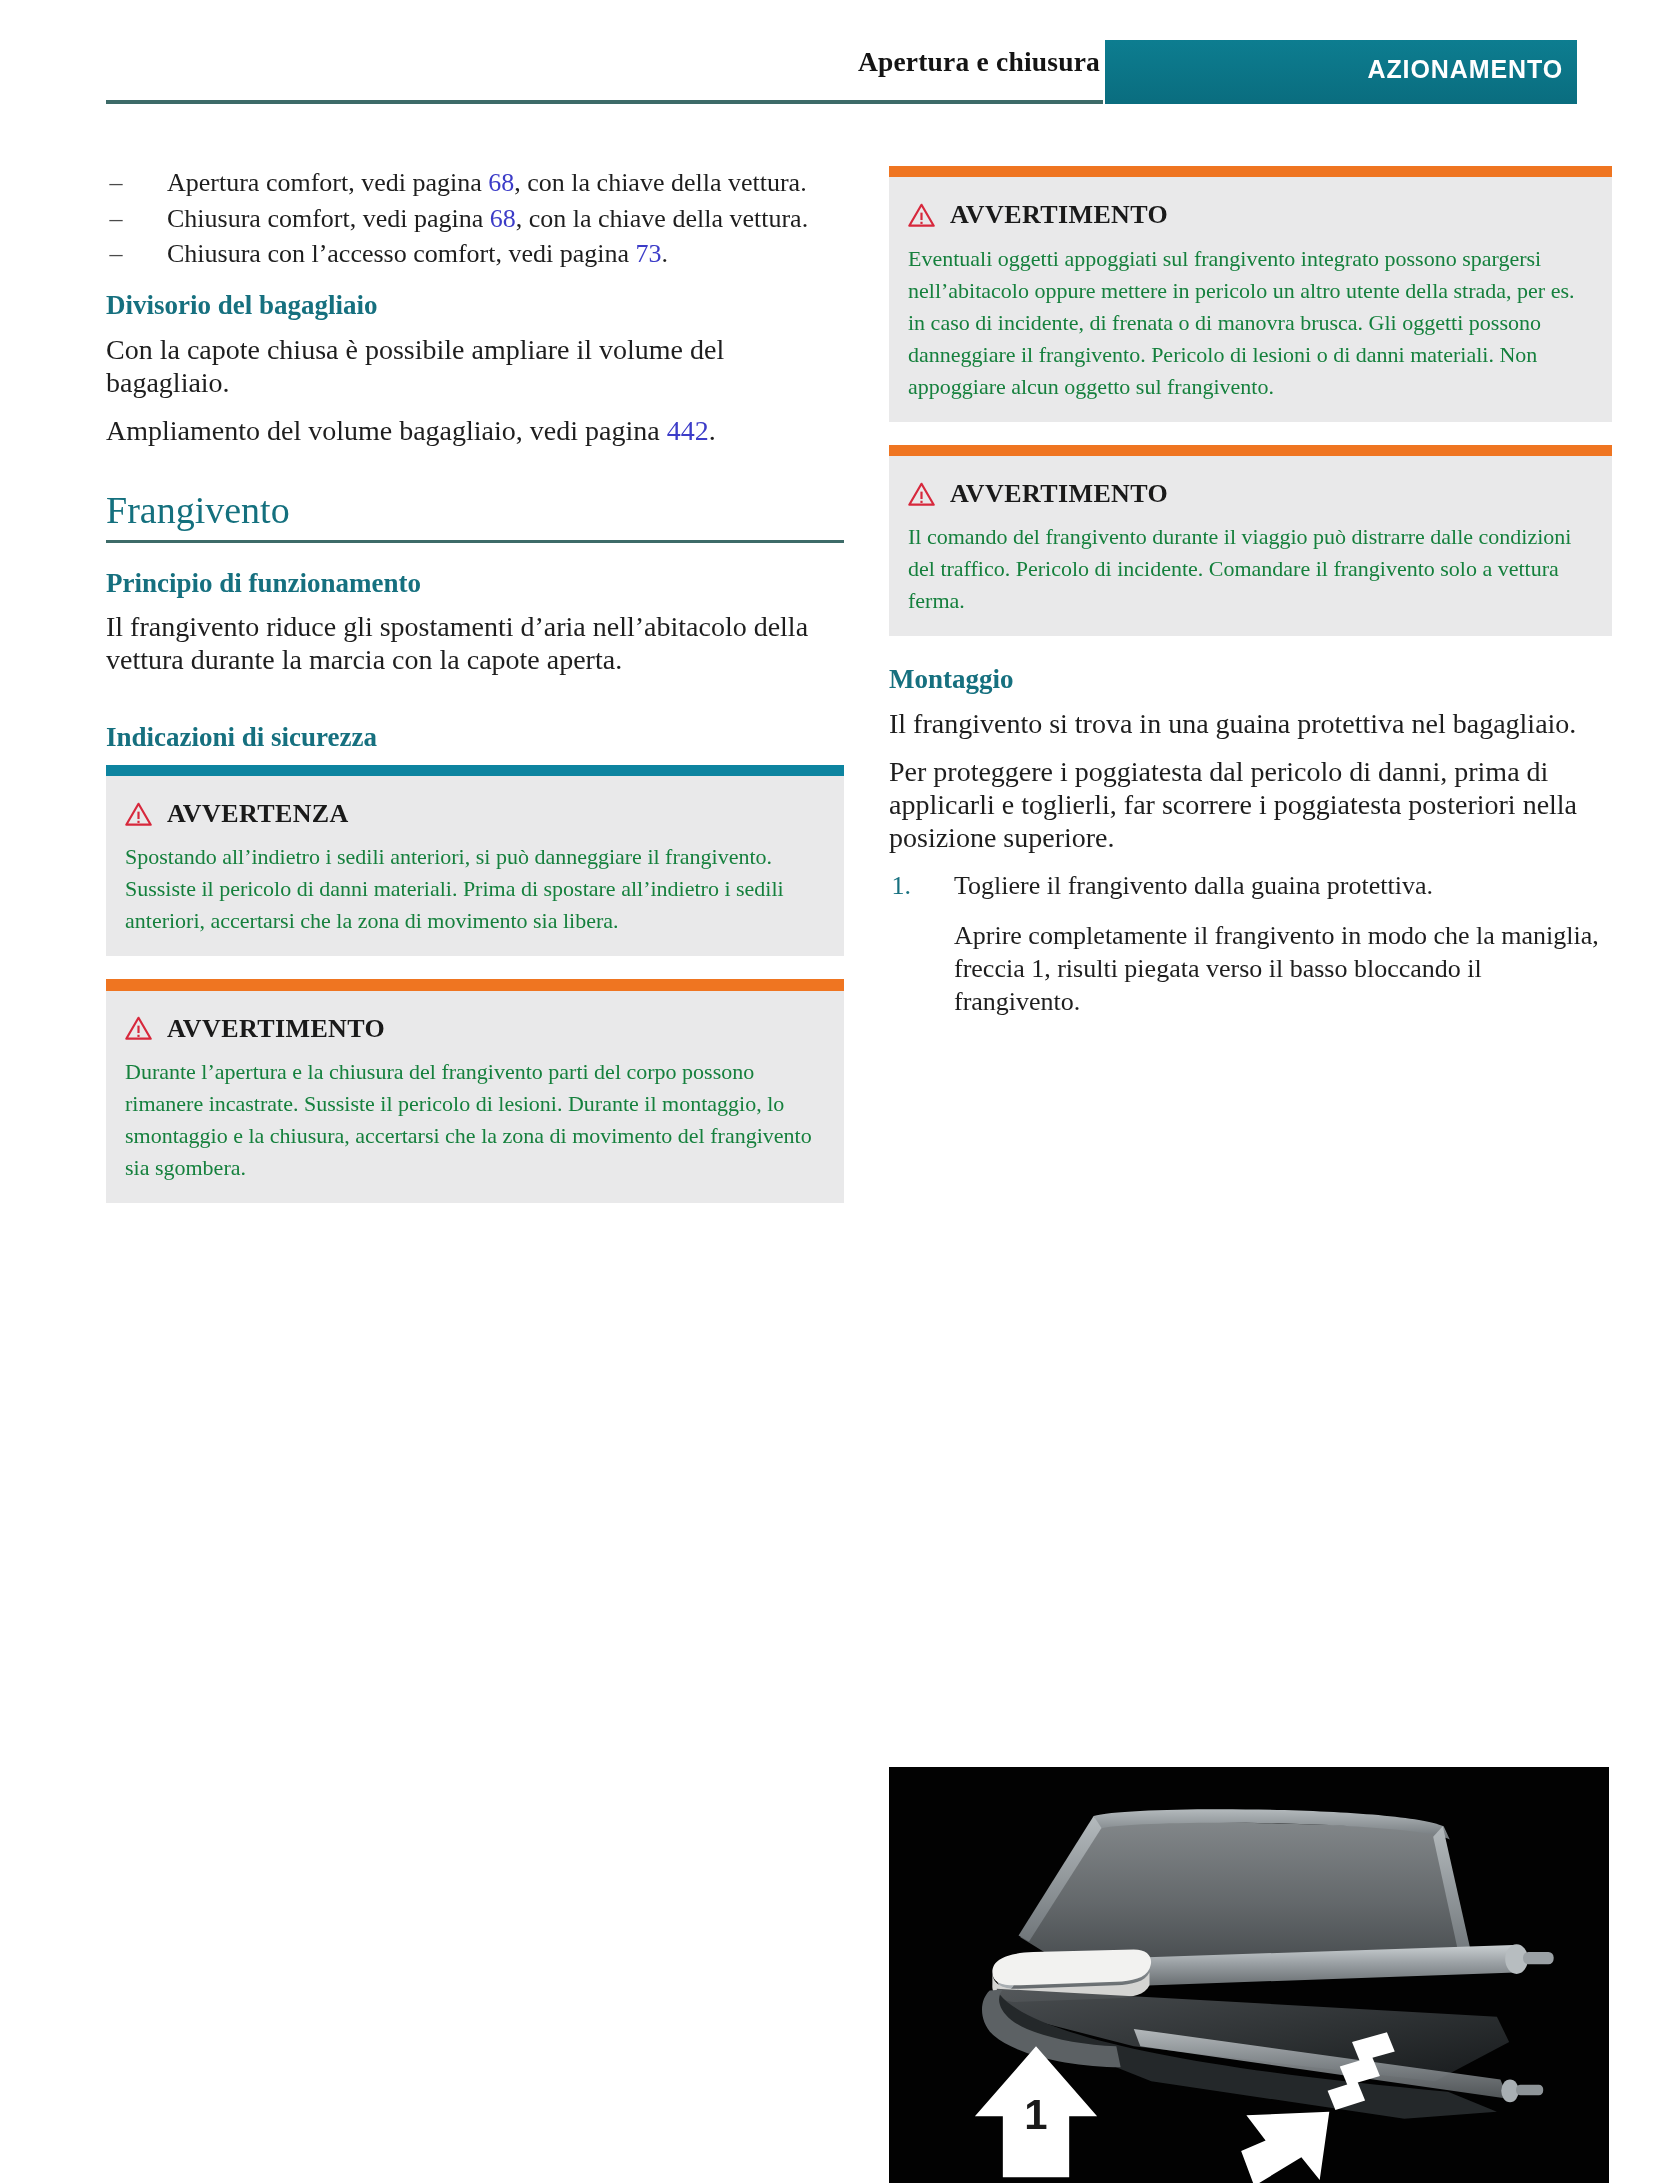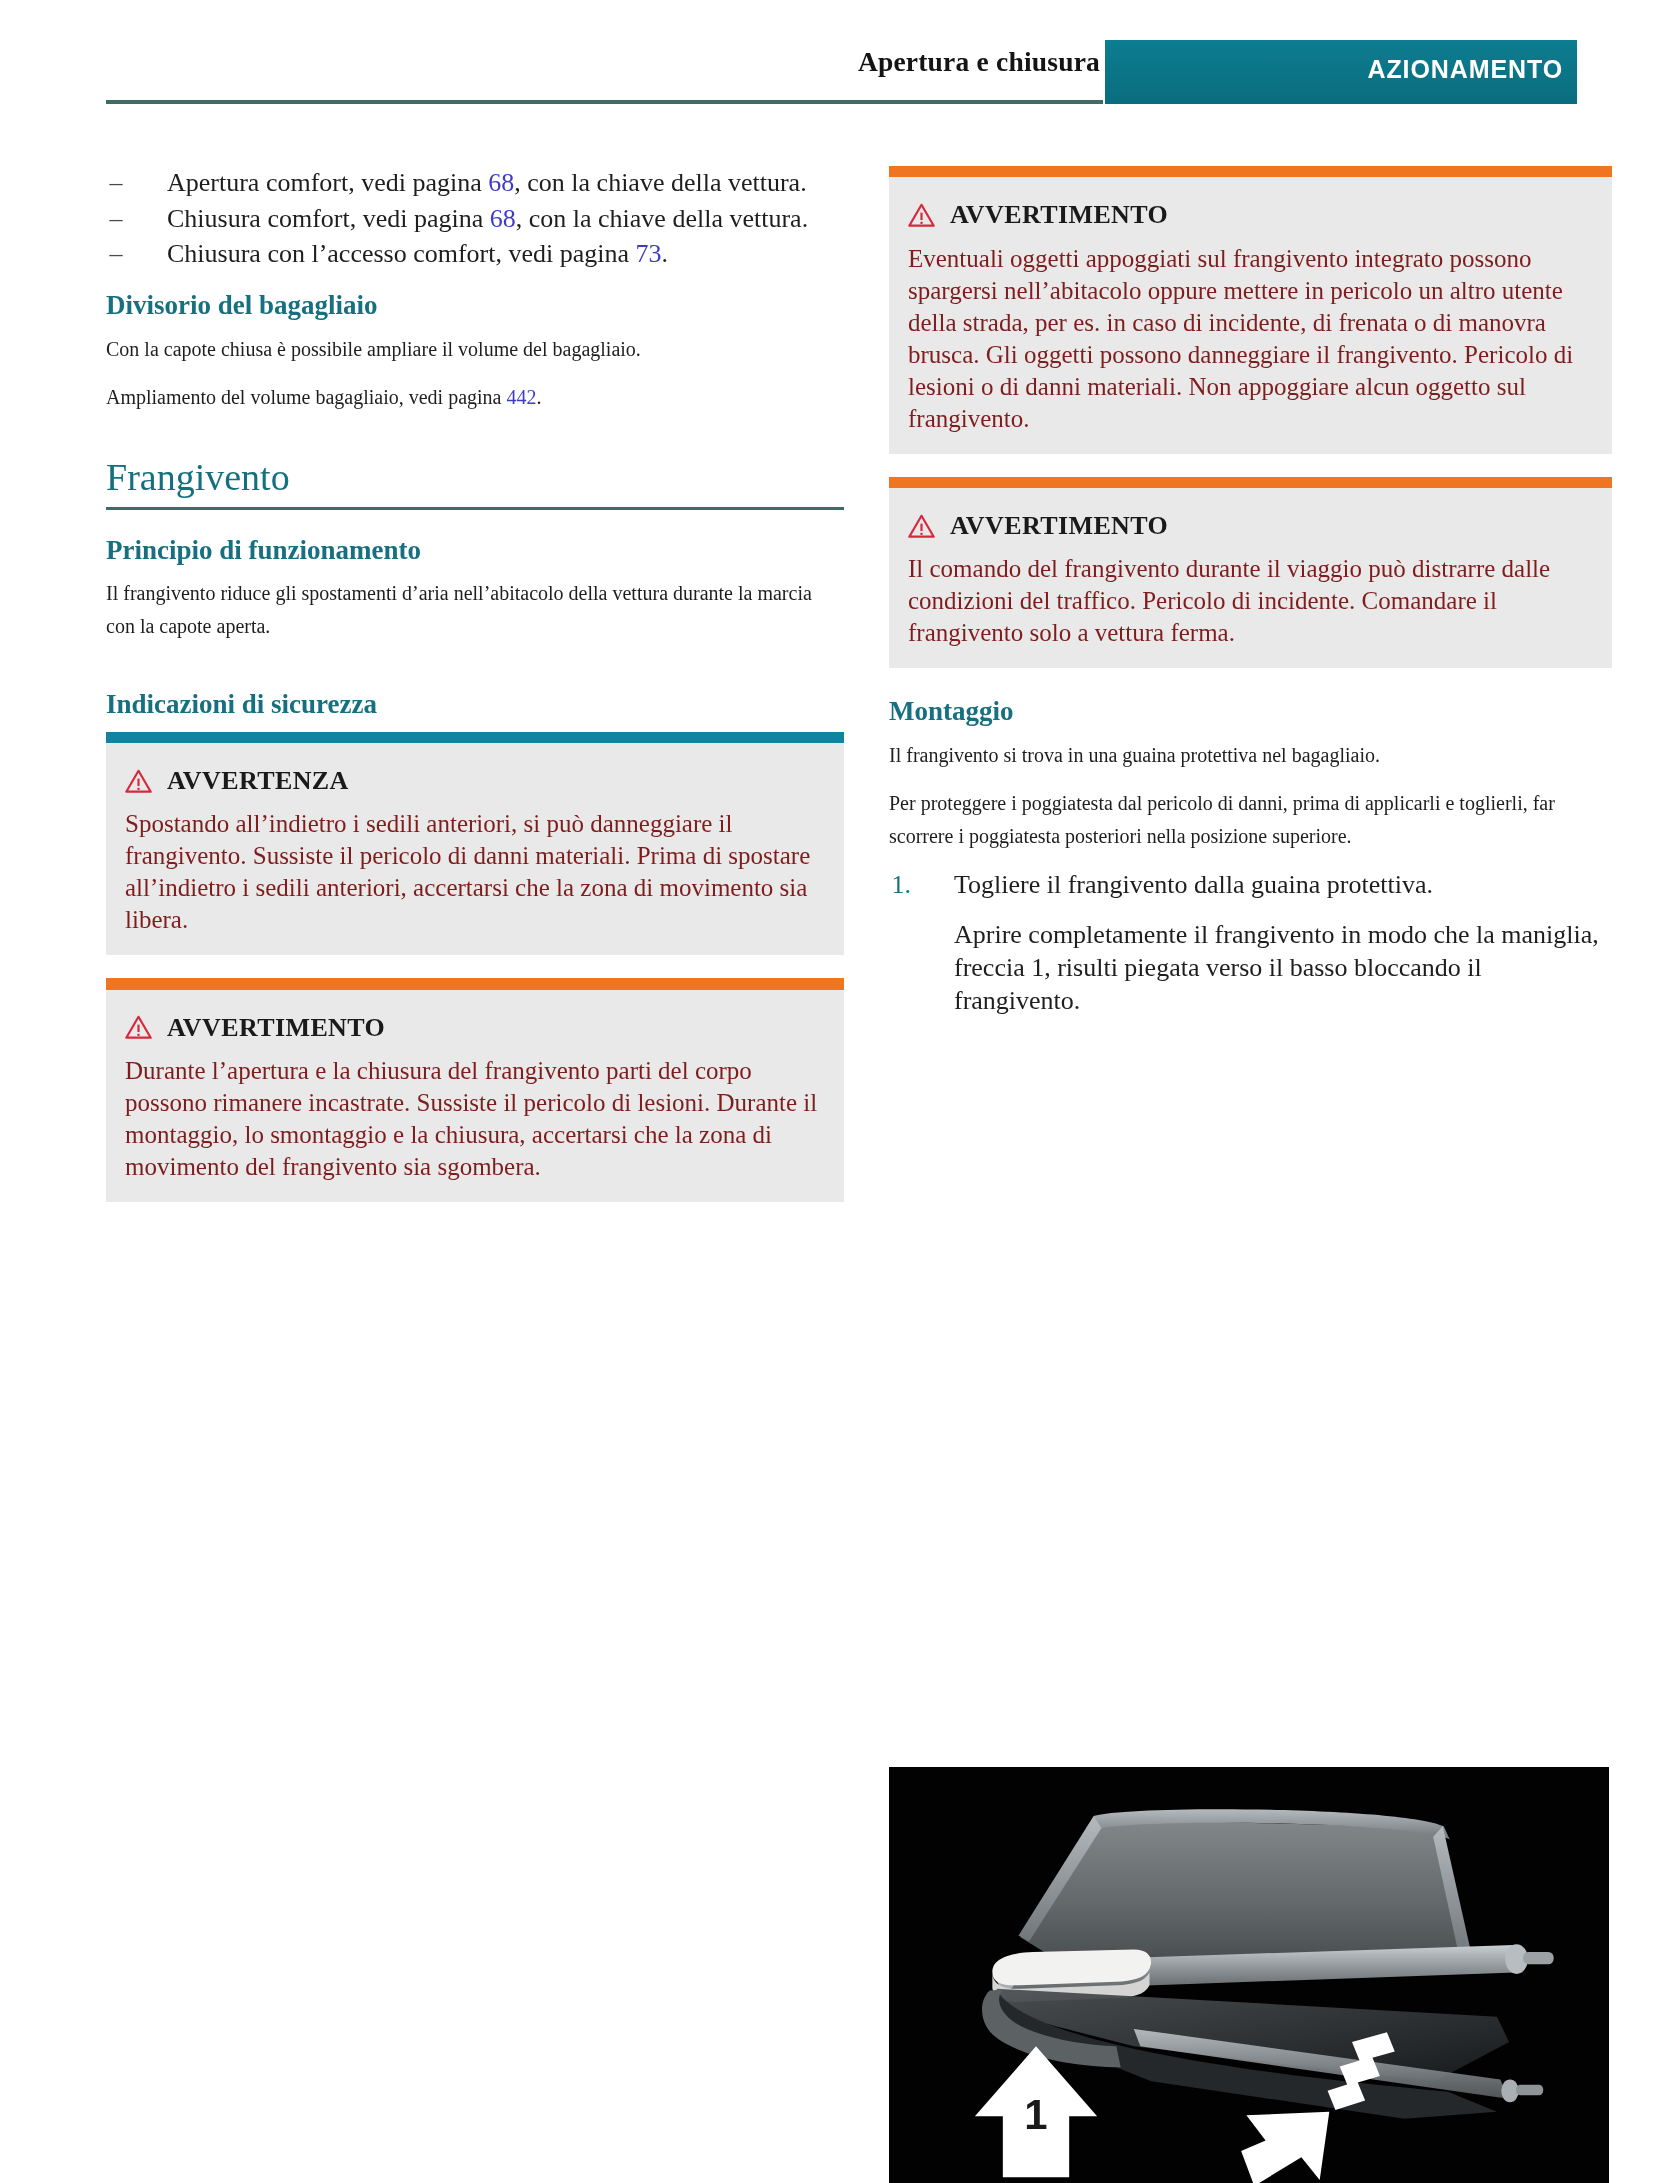--- a/index.html
+++ b/index.html
@@ -60,21 +60,21 @@
   
   .column {
     position: absolute;
     top: 166px;
   }
   #col-left  { left: 106px;  width: 738px; }
   #col-right { left: 889px; width: 723px; }
 
   
   .body-p {
-    font-size: 20px;
+    font-size: 28px;
     line-height: 33px;
     color: #1e1e1e;
     margin: 8px 0 15px 0;
     font-family: "Liberation Serif", "DejaVu Serif", serif;
   }
   .dash-list { margin: 0 0 20px 0; }
   .dash-item {
     position: relative;
     padding-left: 61px;
     font-size: 26px;
@@ -146,23 +146,23 @@
   }
   .warn-title {
     font-size: 26px;
     font-weight: bold;
     letter-spacing: 0.4px;
     color: #1a1a1a;
     font-family: "Liberation Serif", "DejaVu Serif", serif;
     text-align: center;
   }
   .warn-text {
-    font-size: 25px;
+    font-size: 22px;
     line-height: 32px;
-    color: #7f1d1d;
+    color: #15803d;
     font-family: "Liberation Serif", "DejaVu Serif", serif;
   }
 
   
   .num-item {
     position: relative;
     padding-left: 65px;
     font-size: 26px;
     line-height: 33px;
     color: #1e1e1e;

